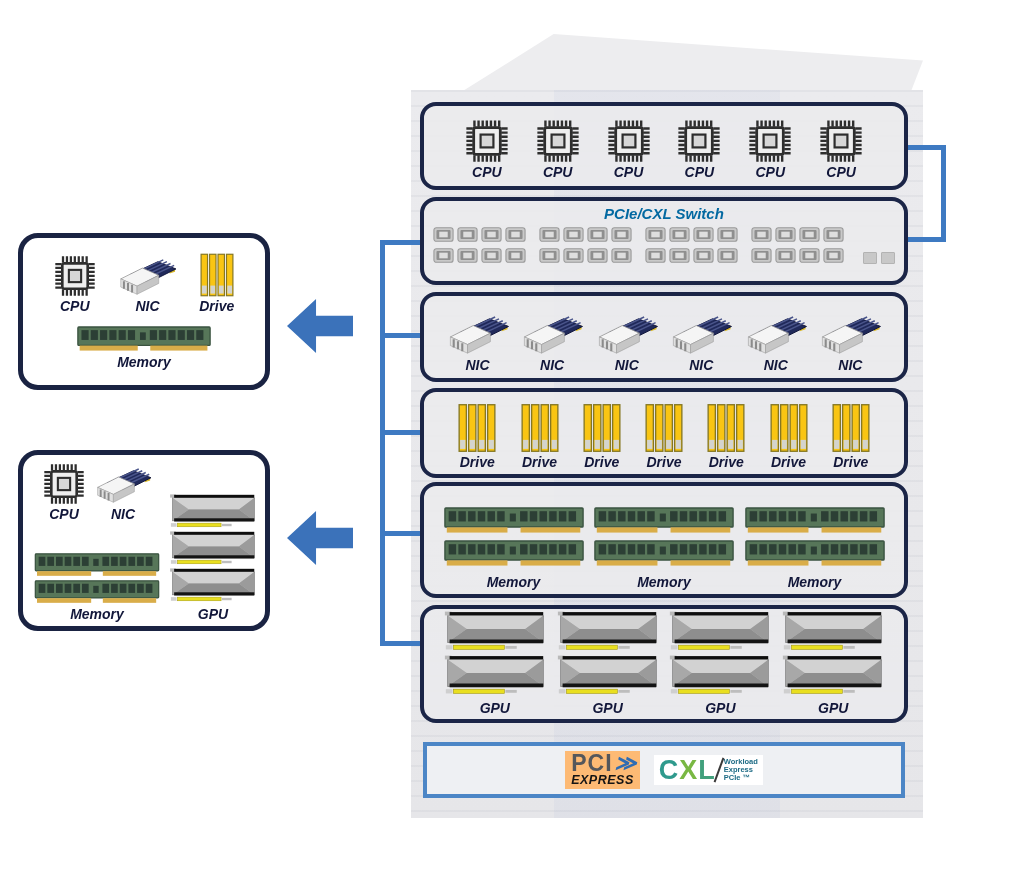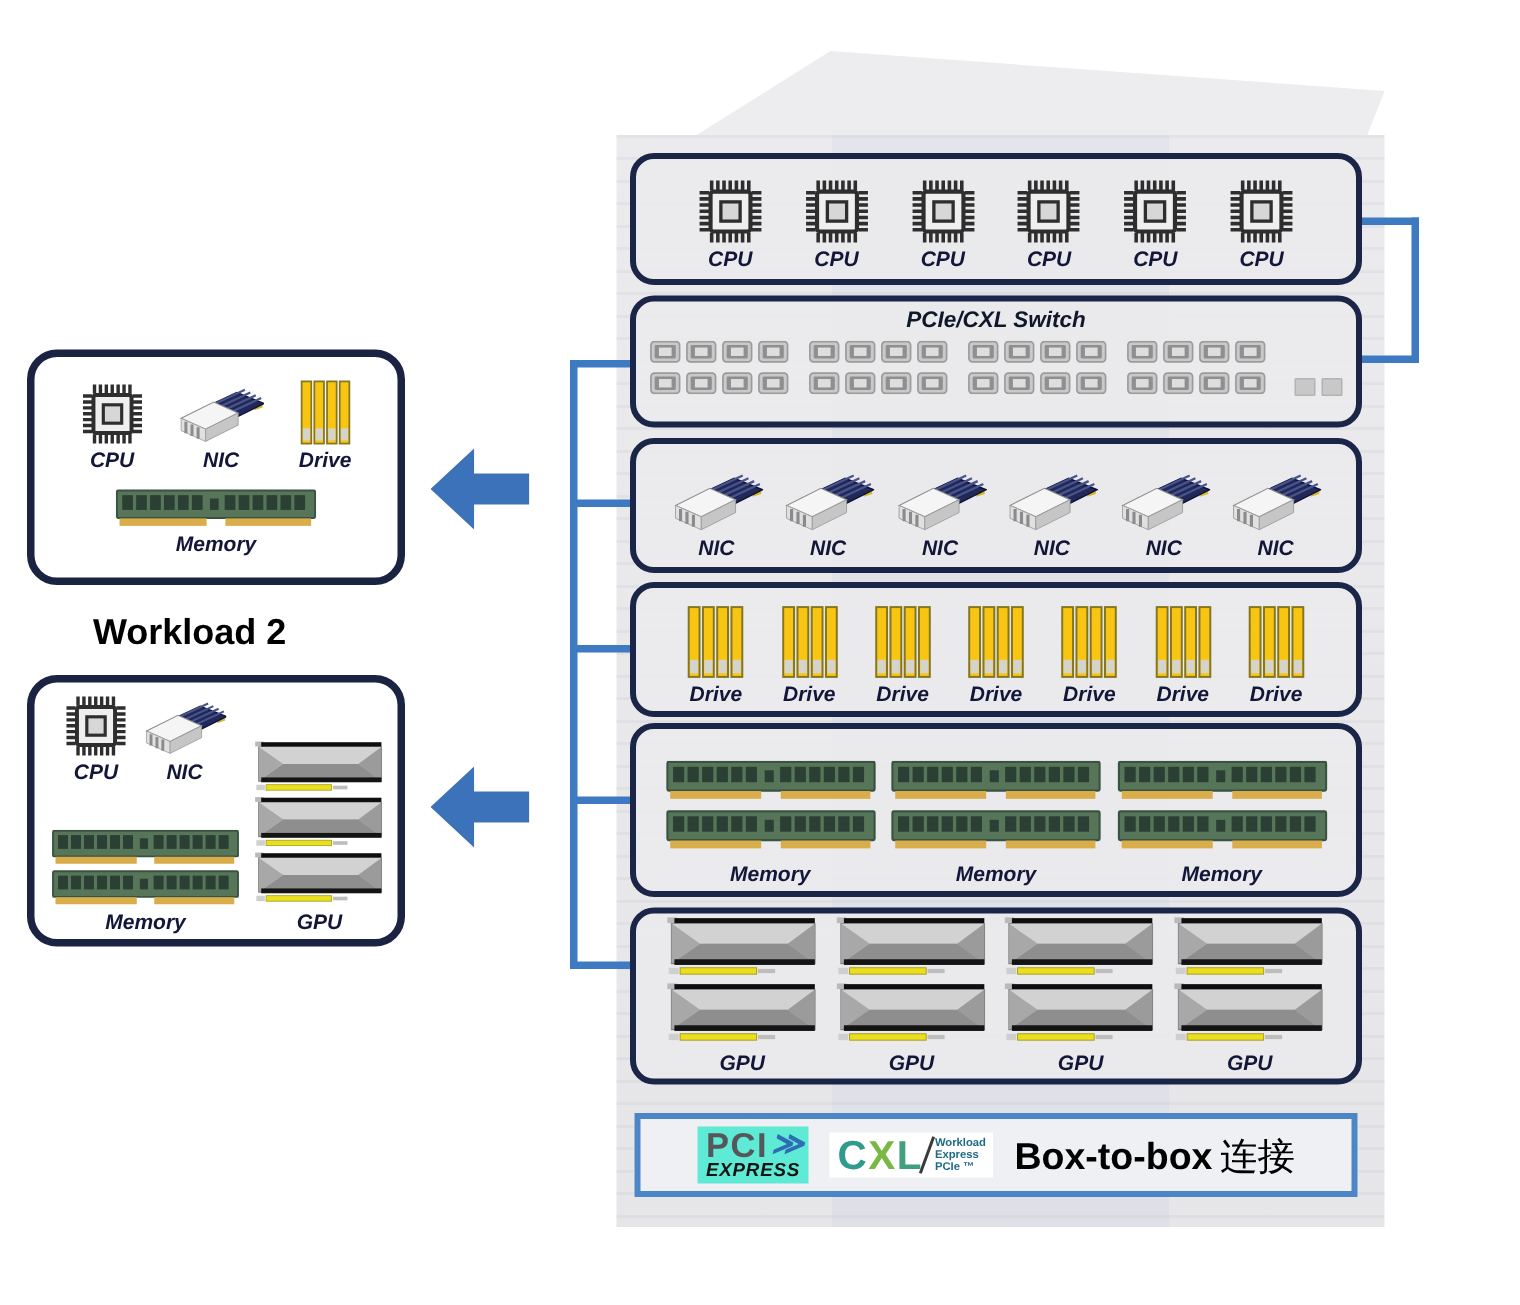--- a/index.html
+++ b/index.html
@@ -25,38 +25,38 @@
          background:rgba(234,234,237,.92);border:4px solid #1b2547;border-radius:16px;}
   .shelf-cpu{top:102px;height:88px;display:flex;justify-content:space-evenly;align-items:flex-end;padding:4px 14px 6px;}
   .shelf-switch{top:197px;height:88px;display:flex;flex-direction:column;align-items:center;padding:2px 6px;}
   .shelf-nic{top:292px;height:90px;display:flex;justify-content:space-evenly;align-items:flex-end;padding:4px 10px 5px;}
   .shelf-drive{top:388px;height:90px;display:flex;justify-content:space-evenly;align-items:flex-end;padding:4px 10px 4px;}
   .shelf-memory{top:482px;height:116px;display:flex;justify-content:space-evenly;align-items:flex-end;padding:6px 12px 4px;}
   .shelf-gpu{top:605px;height:118px;display:flex;justify-content:space-evenly;align-items:flex-end;padding:5px 10px 3px;}
 
   .icon-item{display:flex;flex-direction:column;align-items:center;}
   .lbl{font-style:italic;font-weight:700;font-size:14px;color:#12173a;text-align:center;margin-top:2px;line-height:1.1;white-space:nowrap;}
-  .section-title{font-style:italic;font-weight:700;font-size:15px;color:#0f172a;line-height:1;margin-top:3px;}
+  .section-title{font-style:italic;font-weight:700;font-size:15px;color:#0369a1;line-height:1;margin-top:3px;}
 
   .port-row{display:flex;align-items:flex-start;margin-top:6px;}
   .port-group{display:flex;gap:3px;margin-right:13px;}
   .port-group:last-of-type{margin-right:0;}
   .mini-ports{display:flex;gap:4px;margin-left:6px;margin-top:4px;}
   .mini-port{width:12px;height:10px;background:#c8c8c8;border:1px solid #b3b3b3;border-radius:1px;}
 
   .mem-group{display:flex;flex-direction:column;align-items:center;gap:0;}
   .mem-group svg{margin-bottom:5px;}
   .gpu-group{display:flex;flex-direction:column;align-items:center;}
   .gpu-group svg{margin-bottom:4px;}
 
   
   .footer-bar{position:absolute;left:423px;top:742px;width:482px;height:56px;box-sizing:border-box;
               border:4px solid #4c86c6;background:#eef0f3;display:flex;align-items:center;
               justify-content:center;gap:14px;}
-  .pci-logo{background:#5eead4;padding:2px 6px;display:flex;flex-direction:column;line-height:1;}
+  .pci-logo{background:#fdba74;padding:2px 6px;display:flex;flex-direction:column;line-height:1;}
   .pci-top{display:flex;align-items:center;}
   .pci-word{font-weight:700;font-size:23px;color:#55575b;letter-spacing:1px;line-height:.9;}
   .pci-arrows{font-style:italic;font-weight:900;font-size:21px;color:#2f6cb3;letter-spacing:-3px;margin-left:2px;line-height:.9;}
   .pci-express{font-style:italic;font-weight:900;font-size:12.5px;color:#141414;letter-spacing:.5px;}
   .cxl-logo{background:#fff;display:flex;align-items:center;padding:2px 5px;gap:2px;}
   .cxl-word{font-weight:800;font-size:27px;line-height:.9;letter-spacing:-1px;}
   .cxl-c{color:#2f9a8d;} .cxl-x{color:#79b843;} .cxl-l{color:#41a07c;}
   .cxl-divider{width:2px;height:26px;background:#3a3a3a;transform:rotate(20deg);margin:0 2px;}
   .cxl-sub{display:flex;flex-direction:column;line-height:1.08;font-weight:700;font-size:7.5px;color:#1d6b85;}
   .b2b{font-weight:800;font-size:25px;color:#000;white-space:nowrap;}
@@ -193,21 +193,20 @@
       </div>
     </div>
     <div class="icon-item">
       <svg width="134" height="27">
           <use href="#sym-dimm"></use>
         </svg>
       <div class="lbl">Memory</div>
     </div>
   </div>
 
-  <div class="wl-title" style="left:62px;top:408px;">Workload 2</div>
   <div class="wl-box wl2">
     <div class="wl2-left">
       <div class="wl2-topline">
         <div class="icon-item">
           <svg width="42" height="42">
               <use href="#sym-cpu"></use>
             </svg>
           <div class="lbl">CPU</div>
         </div>
         <div class="icon-item">
@@ -568,18 +567,15 @@
       <span class="cxl-word cxl-c">C</span>
       <span class="cxl-word cxl-x">X</span>
       <span class="cxl-word cxl-l">L</span>
       <span class="cxl-divider"></span>
       <span class="cxl-sub">
         <span>Workload</span>
         <span>Express</span>
         <span>PCIe ™</span>
       </span>
     </div>
-    <div>
-      <span class="b2b">Box-to-box</span><span class="b2b-cn">连接</span>
-    </div>
   </div>
 
 </div>
 
 </body></html>

